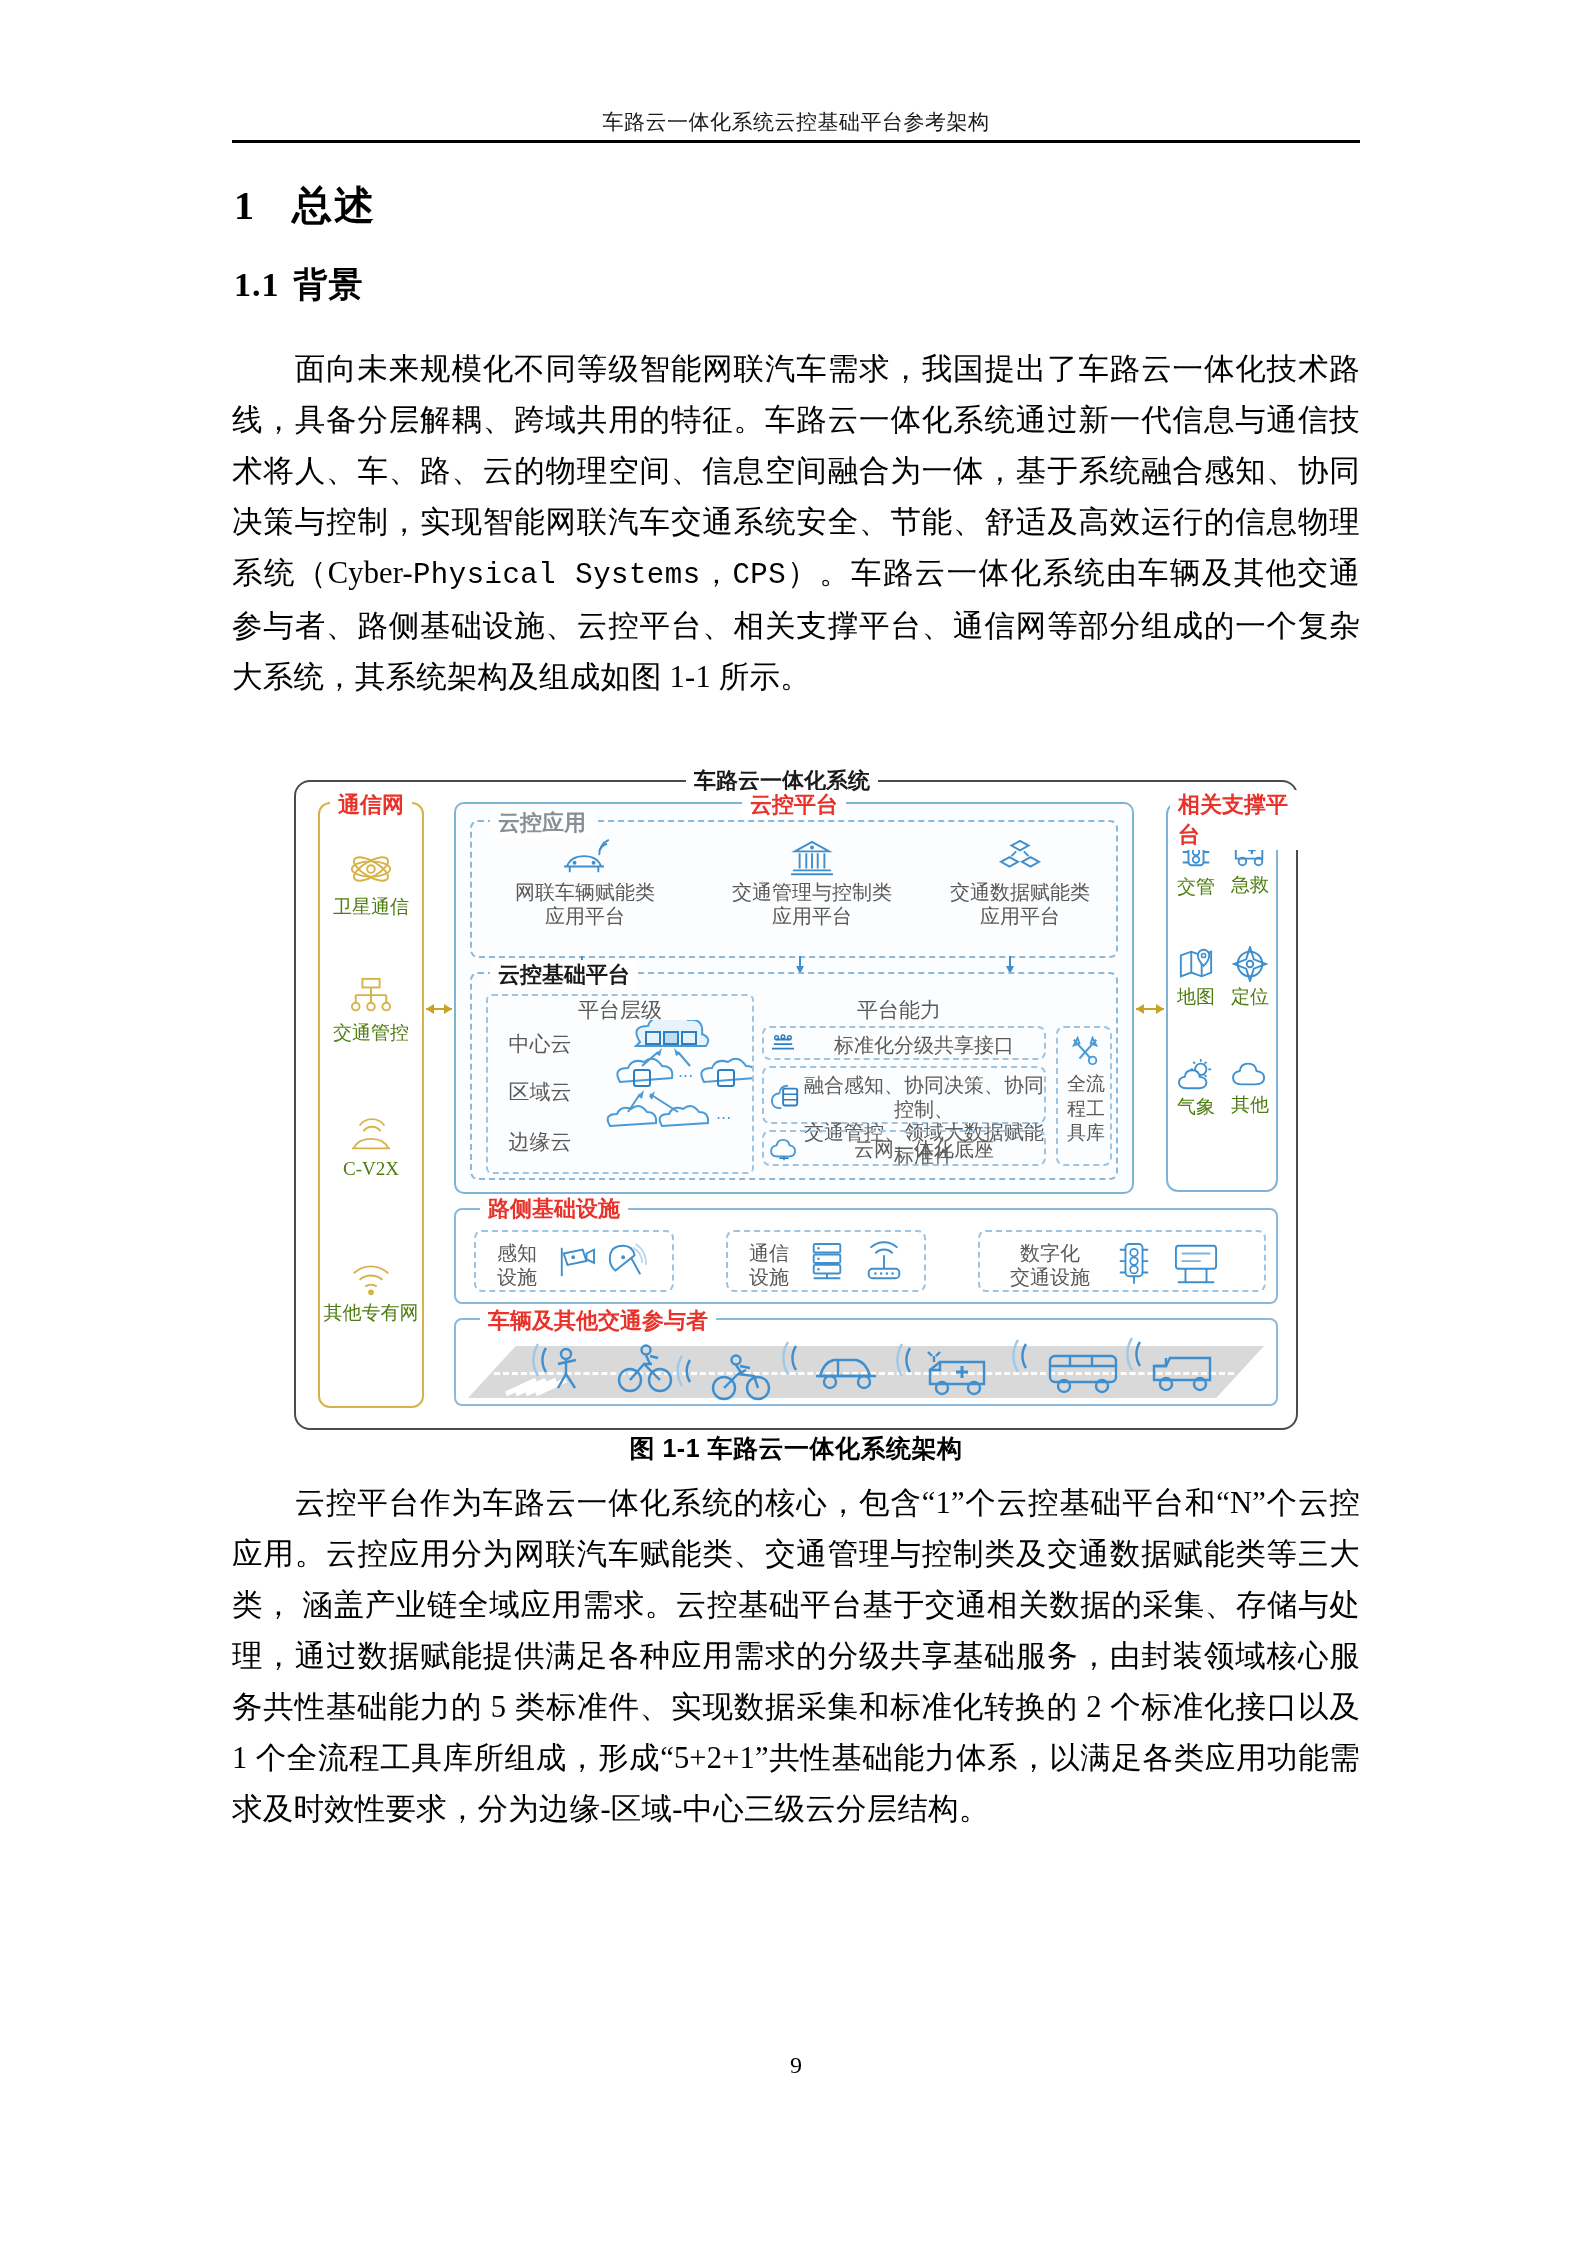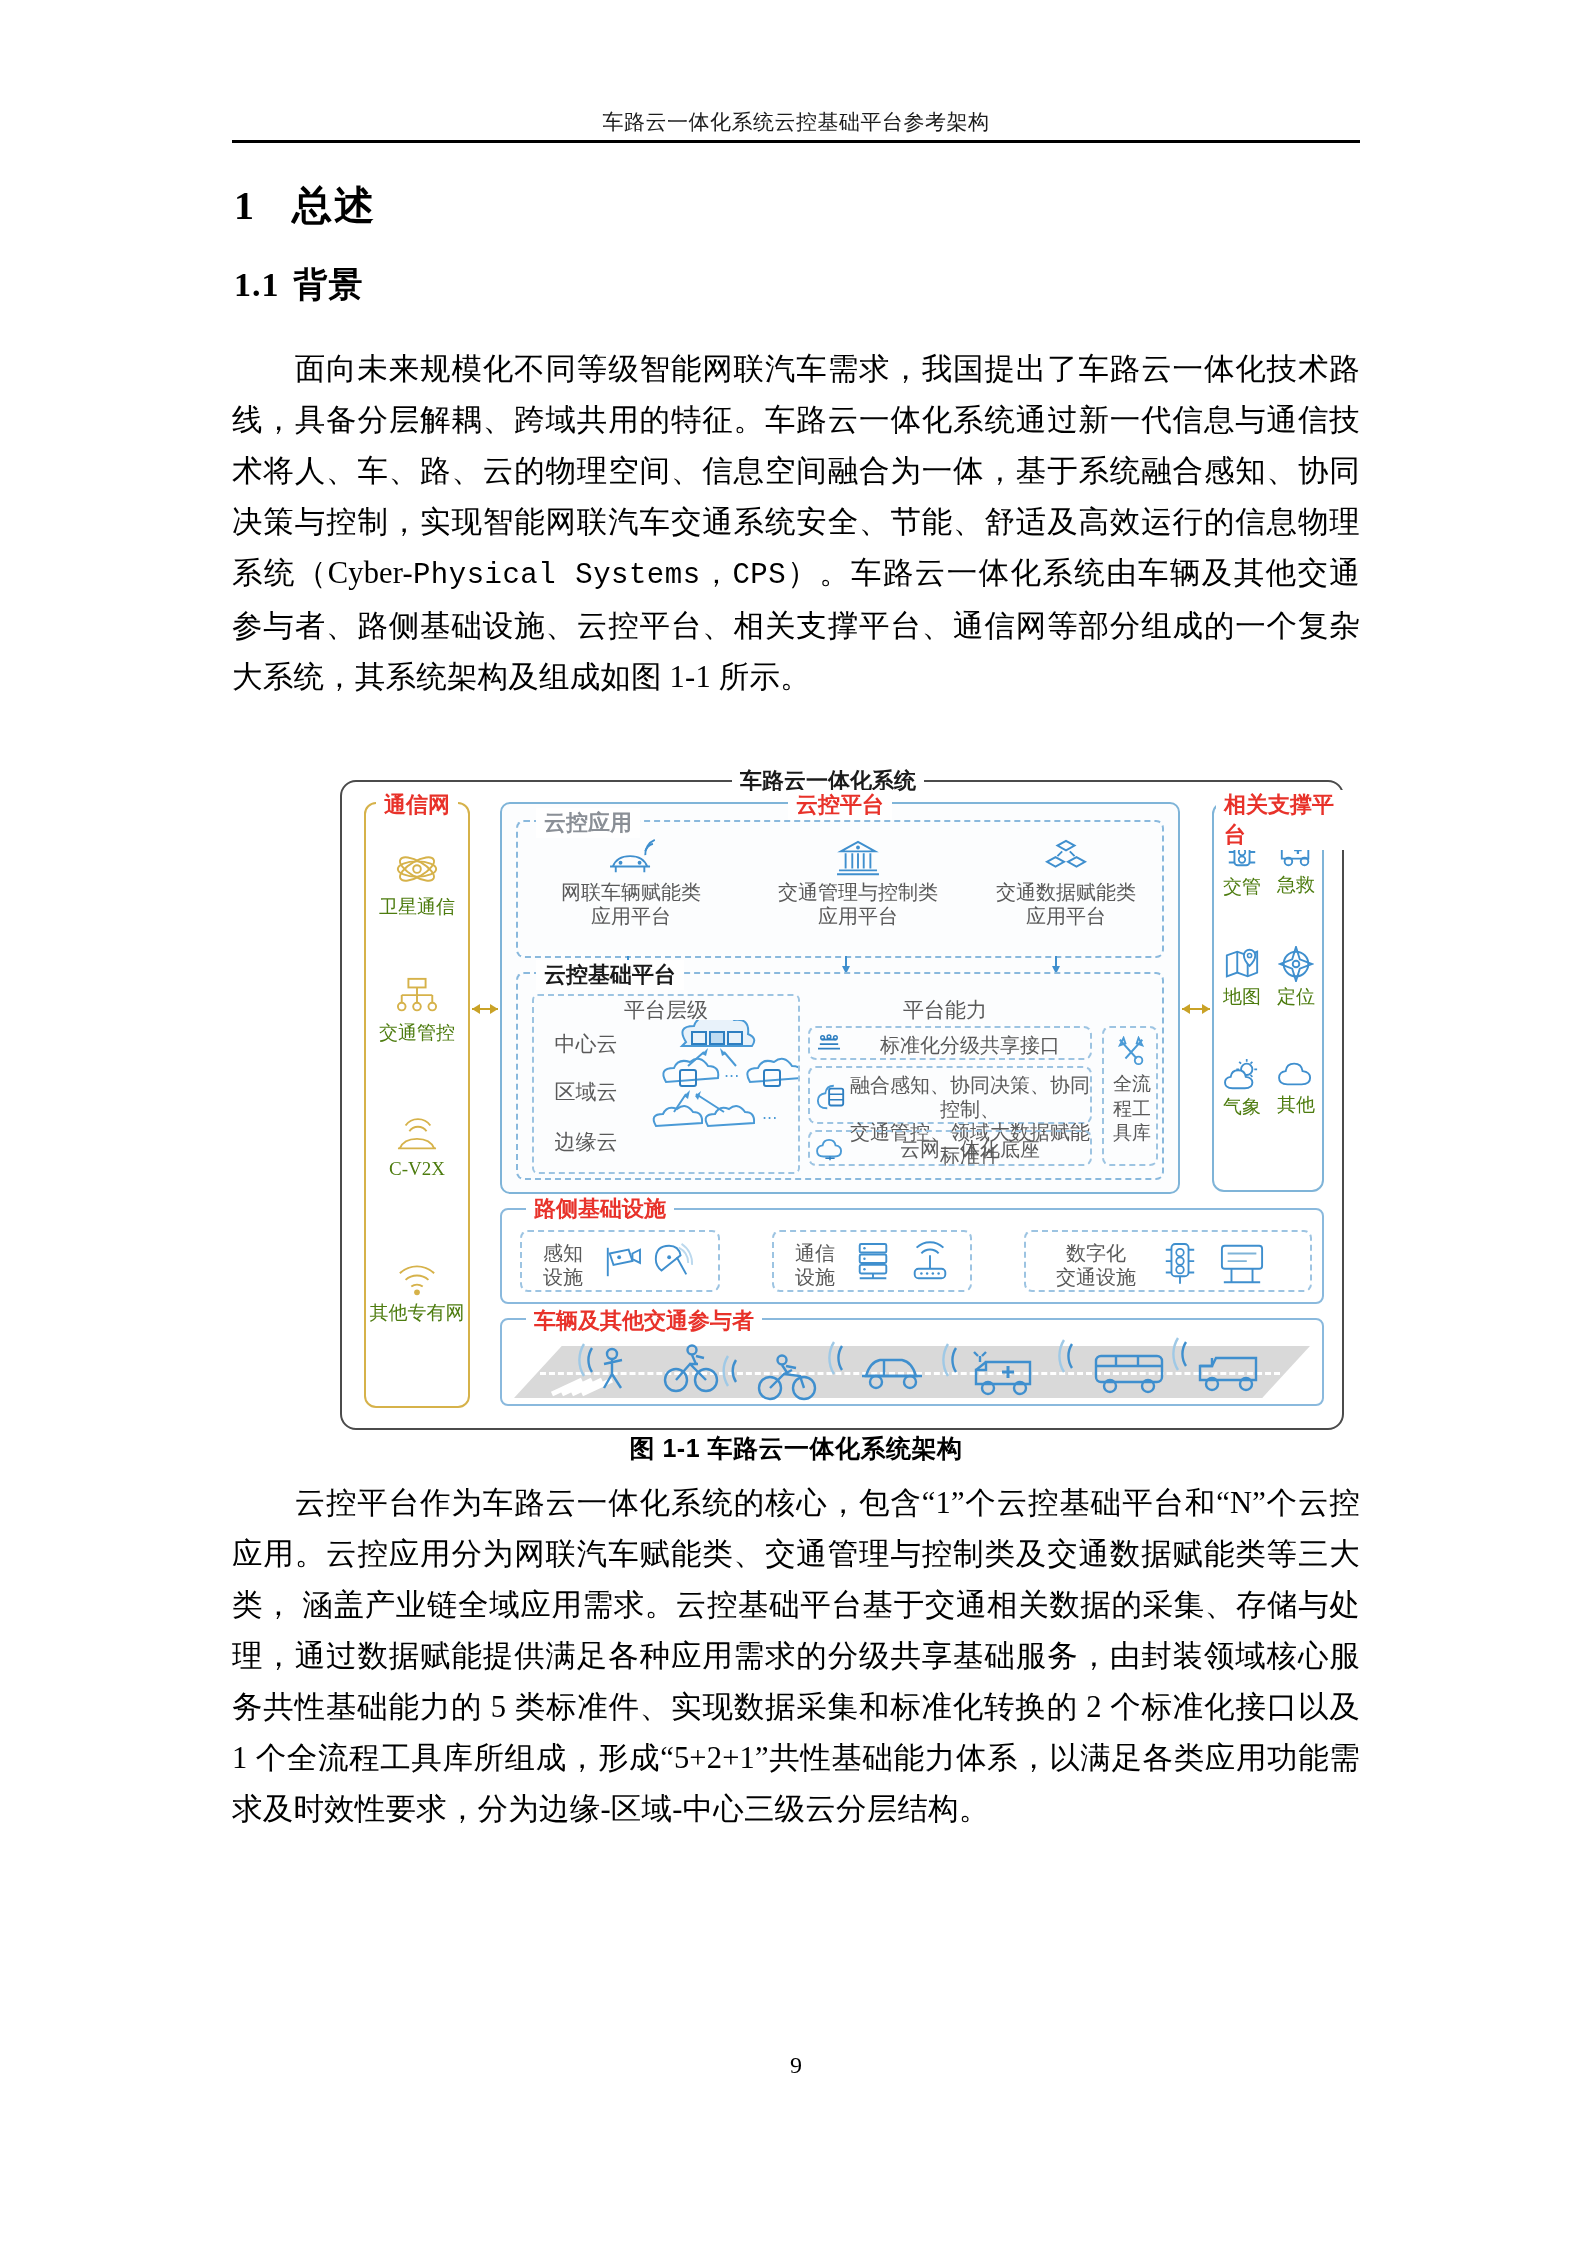--- a/index.html
+++ b/index.html
@@ -83,21 +83,20 @@
     font-size: 29px;
     letter-spacing: 0.5px;
   }
   
   .figure {
     position: absolute;
     left: 62px;
     top: 758px;
     width: 1004px;
     height: 672px;
-    margin-left: 46px;
   }
   .fig-caption {
     position: absolute;
     left: 0;
     top: 1432px;
     width: 1128px;
     text-align: center;
     font-family: Liberation Sans, sans-serif;
     font-size: 25px;
     font-weight: bold;

